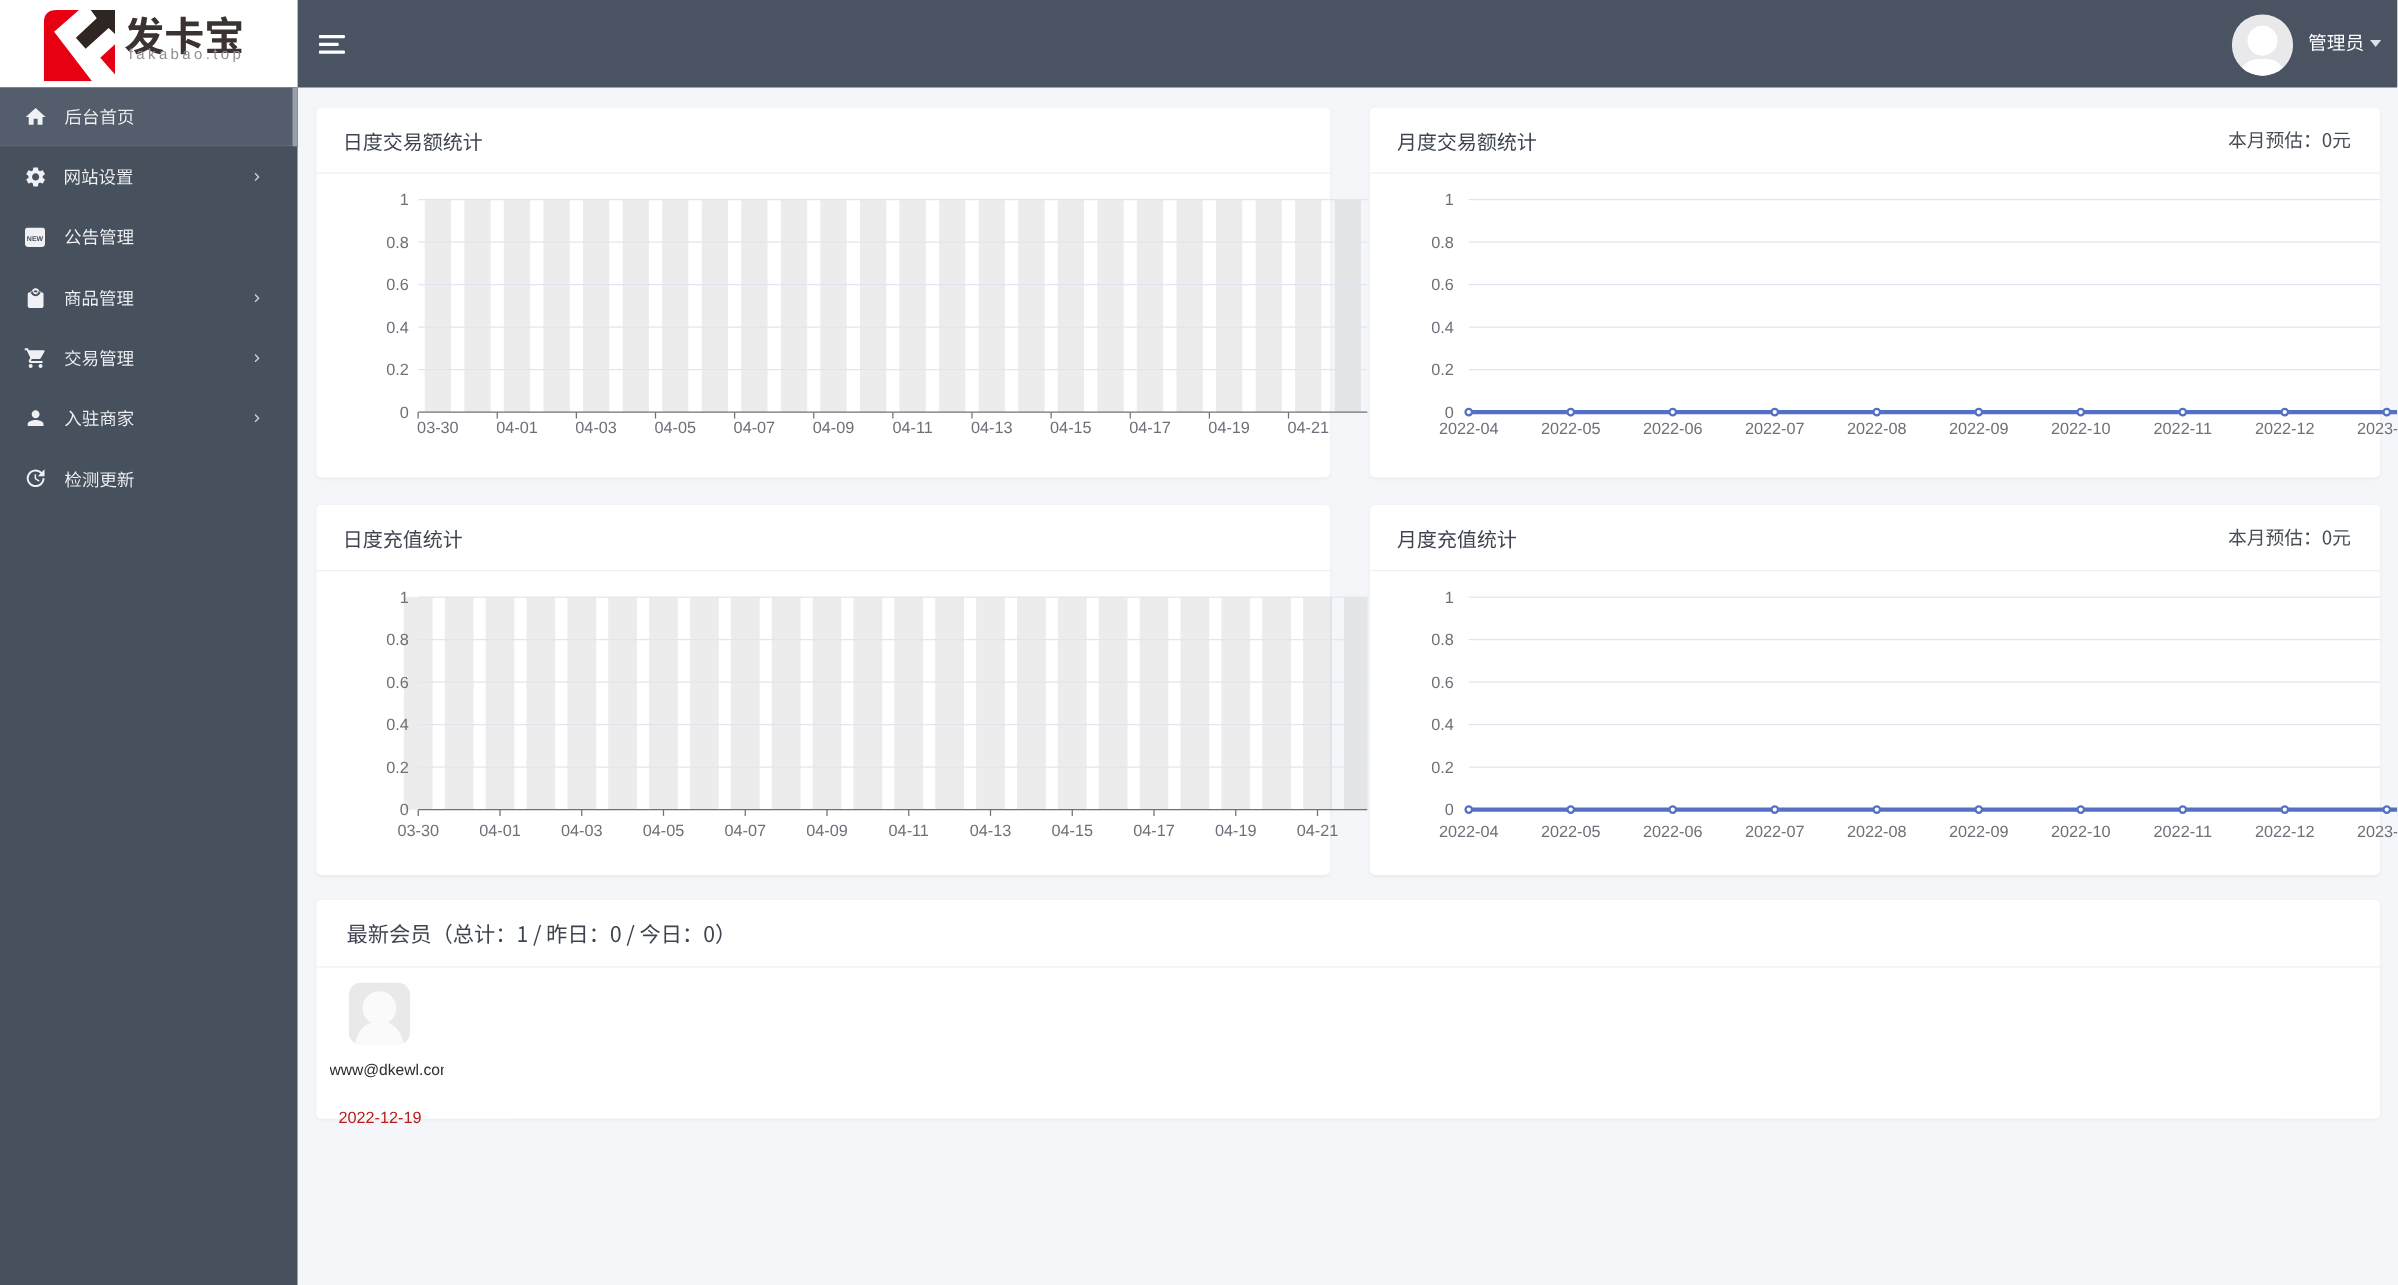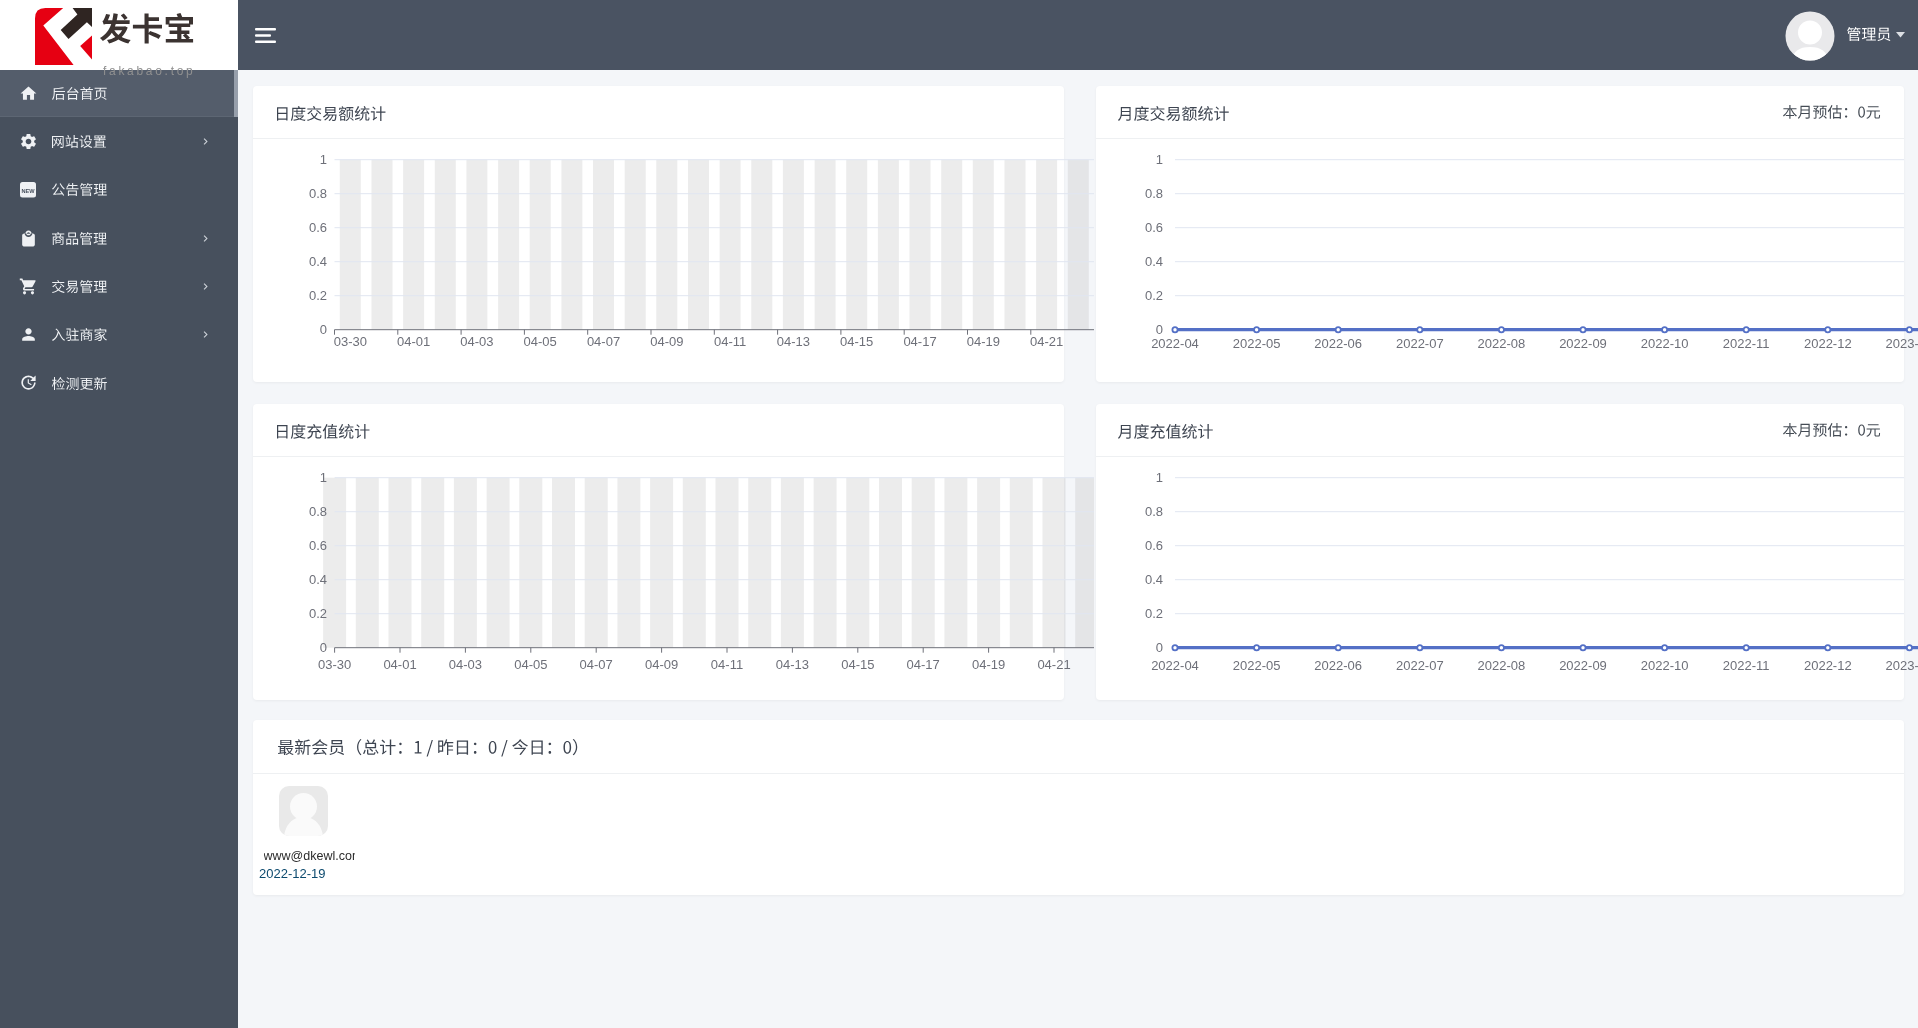--- a/index.html
+++ b/index.html
@@ -10,21 +10,21 @@
 <div class="abs" style="left:0;top:70px;width:238px;height:47px;background:#545d6b;border-bottom:1px solid #5d6673"></div>
 <div class="abs" style="left:234px;top:70px;width:4px;height:47px;background:#979fab"></div>
 <svg class="abs" style="left:35px;top:8px" width="57" height="57" viewBox="0 0 57 57">
 <path d="M0,56.9 L0,10.4 Q0,0 10.4,0 L28.2,0 L8.3,17.4 L38.6,56.9 Z" fill="#e60012"></path>
 <path d="M45.2,38.1 L57,27.4 L57,51.6 Z" fill="#e60012"></path>
 <path d="M37.6,0 L57,0 L57,19.1 L51.9,14.3 L33.5,31 L25.7,22.1 L42.4,6.5 Z" fill="#2f2522"></path>
 </svg>
 <svg style="position:absolute;left:100.0px;top:12.6px;overflow:visible" width="93.1" height="30.5" viewBox="0.6 -27.6 93.1 30.5">
     <path d="M21.4 -25.3C22.6 -23.9 24.3 -21.9 25.1 -20.7L28.2 -22.7C27.4 -23.8 25.6 -25.8 24.4 -27.1ZM4.3 -16.0C4.6 -16.5 5.9 -16.7 7.6 -16.7H11.8C9.8 -10.6 6.3 -5.8 0.6 -2.7C1.5 -2.0 2.9 -0.4 3.4 0.4C7.3 -1.8 10.2 -4.5 12.4 -7.9C13.4 -6.3 14.6 -4.8 15.9 -3.6C13.4 -2.1 10.6 -1.1 7.6 -0.5C8.3 0.4 9.2 1.9 9.6 2.9C13.1 2.0 16.3 0.8 19.0 -1.0C21.8 0.8 25.0 2.1 28.9 2.9C29.4 1.9 30.5 0.3 31.3 -0.6C27.8 -1.2 24.8 -2.1 22.3 -3.5C24.9 -5.9 27.0 -9.0 28.3 -13.0L25.6 -14.3L24.9 -14.1H15.5C15.8 -15.0 16.1 -15.8 16.4 -16.7H30.2L30.3 -20.4H17.3C17.8 -22.4 18.1 -24.5 18.4 -26.7L14.1 -27.4C13.8 -25.0 13.4 -22.6 12.9 -20.4H8.5C9.3 -22.0 10.1 -24.0 10.7 -25.9L6.7 -26.5C6.0 -24.0 4.8 -21.5 4.4 -20.8C4.0 -20.1 3.5 -19.6 3.0 -19.5C3.4 -18.6 4.0 -16.8 4.3 -16.0ZM19.0 -5.7C17.3 -7.1 16.0 -8.6 14.9 -10.4H22.8C21.8 -8.6 20.5 -7.0 19.0 -5.7Z M45.1 -27.2V-15.9H33.5V-12.1H45.2V2.8H49.3V-6.3C52.6 -4.9 57.1 -2.9 59.2 -1.7L61.4 -5.2C58.9 -6.4 53.9 -8.4 50.7 -9.5L49.3 -7.6V-12.1H62.6V-15.9H49.2V-19.7H59.6V-23.4H49.2V-27.2Z M77.2 -26.7 78.4 -23.6H66.3V-16.0H69.2V-13.5H77.8V-10.0H70.2V-6.5H77.8V-1.6H66.4V1.9H93.7V-1.6H88.9L90.6 -2.8C89.7 -3.8 88.2 -5.2 86.9 -6.5H90.0V-10.0H82.0V-13.5H90.8V-16.0H93.6V-23.6H82.8C82.3 -24.8 81.7 -26.3 81.1 -27.6ZM83.5 -5.2C84.6 -4.1 86.0 -2.7 86.9 -1.6H82.0V-6.5H85.4ZM70.1 -17.1V-20.0H89.6V-17.1Z" fill="#3b3331"></path>
   </svg>
-<div class="abs" style="left:103px;top:64px;font-size:12px;letter-spacing:2.7px;color:#909090">fakabao.top</div>
+<div class="abs" style="left:103px;top:36px;font-size:12px;letter-spacing:2.7px;color:#909090">fakabao.top</div>
 <svg class="abs" style="left:255px;top:28px" width="22" height="16" viewBox="0 0 22 16">
 <rect x="0" y="0" width="21" height="2.6" rx="1" fill="#fff"></rect>
 <rect x="0" y="6.2" width="16" height="2.6" rx="1" fill="#fff"></rect>
 <rect x="0" y="12.4" width="21" height="2.6" rx="1" fill="#fff"></rect>
 </svg>
 <svg class="abs" style="left:1785px;top:11px" width="50" height="50" viewBox="0 0 50 50">
 <defs>
       <clipPath id="avc">
         <circle cx="25" cy="25" r="24.5"></circle>
       </clipPath>
@@ -325,12 +325,12 @@
         <rect x="0" y="0" width="49" height="50" rx="10"></rect>
       </clipPath>
     </defs>
 <rect x="0" y="0" width="49" height="50" rx="10" fill="#e9e9e9"></rect>
 <g clip-path="url(#mav)" fill="#fafafa">
 <circle cx="24.5" cy="20.5" r="13.5"></circle>
 <path d="M5,50 C6.5,39 12.5,33.5 19,31.5 L19,27.5 L30,27.5 L30,31.5 C36.5,33.5 42.5,39 44,50 Z"></path>
 </g>
 </svg>
 <div class="abs" style="left:263.5px;top:849px;width:91px;height:14px;overflow:hidden;font-size:12.5px;color:#2b2b2b;white-space:nowrap">www@dkewl.com</div>
-<div class="abs" style="left:259px;top:866px;width:90px;text-align:left;font-size:13px;color:#0c4a6e">2022-12-19</div>
+<div class="abs" style="left:259px;top:886px;width:90px;text-align:center;font-size:13px;color:#b91c1c">2022-12-19</div>
 </body></html>

